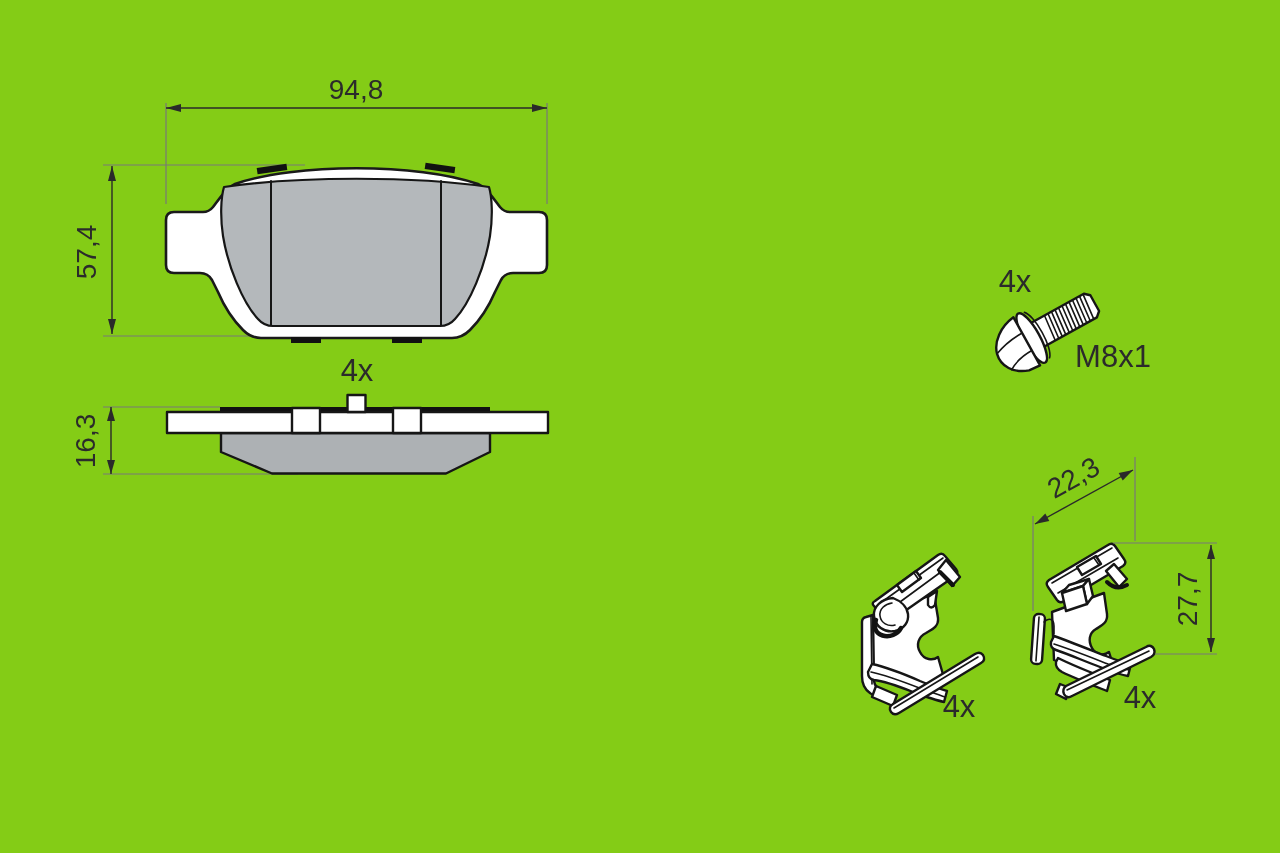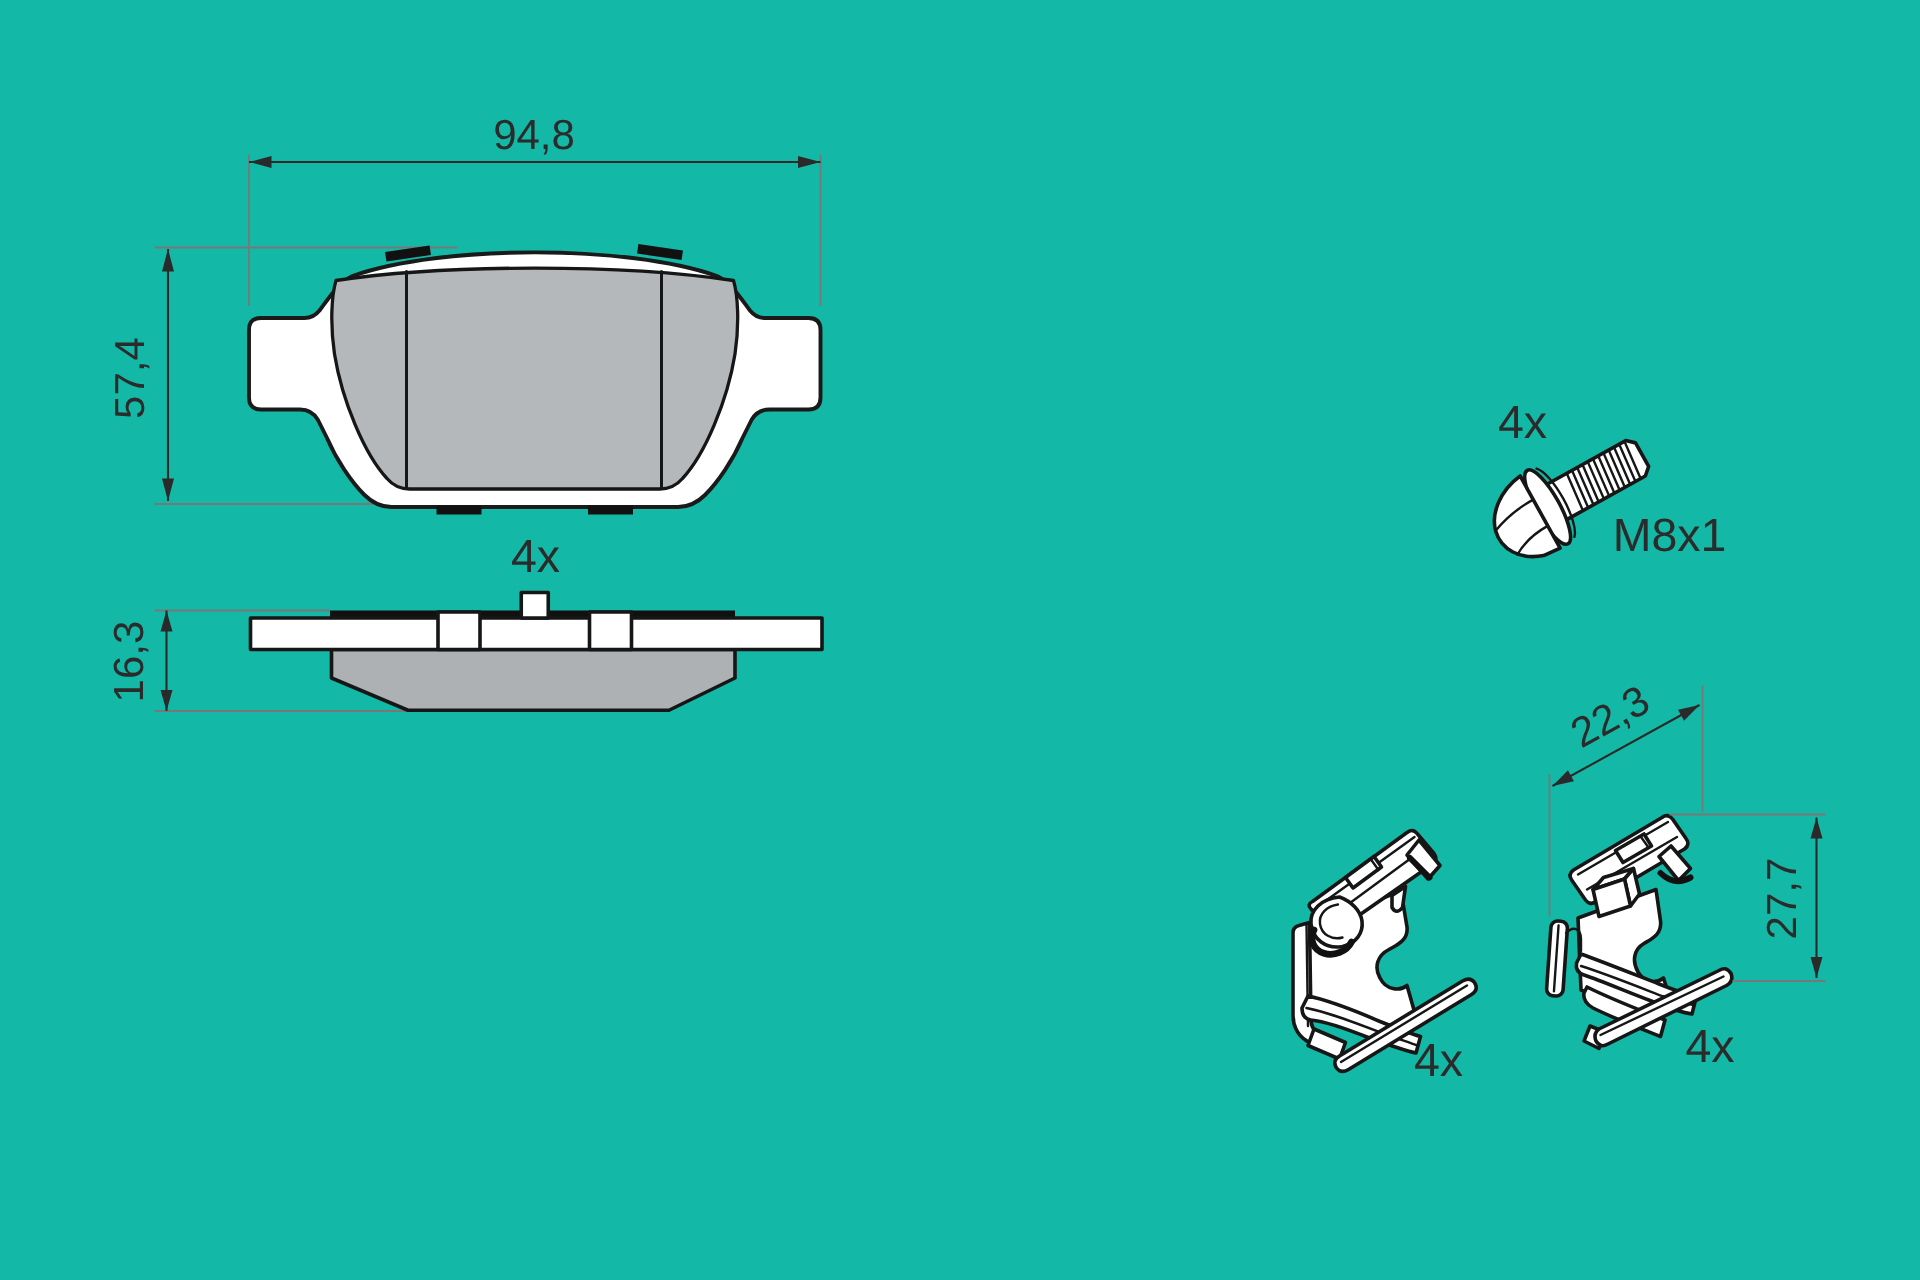--- a/index.html
+++ b/index.html
@@ -1,16 +1,16 @@
 <!DOCTYPE html>
 <html><head>
 <meta charset="utf-8">
 <style>
   html,body{margin:0;padding:0;background:#ffffff;}
-  .canvas{position:relative;width:1280px;height:853px;background:#14b8a6;overflow:hidden;}
+  .canvas{position:relative;width:1280px;height:853px;background:#84cc16;overflow:hidden;}
   svg{display:block;}
   .outline{fill:#ffffff;stroke:#1a1a1a;stroke-width:2.6;stroke-linejoin:round;}
   .part{fill:#ffffff;stroke:#161616;stroke-width:2.4;stroke-linejoin:round;stroke-linecap:round;}
   .partline{fill:none;stroke:#161616;stroke-width:2;stroke-linecap:round;}
   .thin{fill:none;stroke:#161616;stroke-width:1.6;stroke-linecap:round;}
   .dim{stroke:#2a2a2a;stroke-width:1.4;fill:none;}
   .ext{stroke:#787878;stroke-width:1.2;fill:none;}
   .arrow{fill:#2a2a2a;stroke:none;}
   .dimtext{font-family:"Liberation Sans","DejaVu Sans",sans-serif;font-size:28px;fill:#2b2b2b;}
   .qtytext{font-family:"Liberation Sans","DejaVu Sans",sans-serif;font-size:31px;fill:#2b2b2b;}

